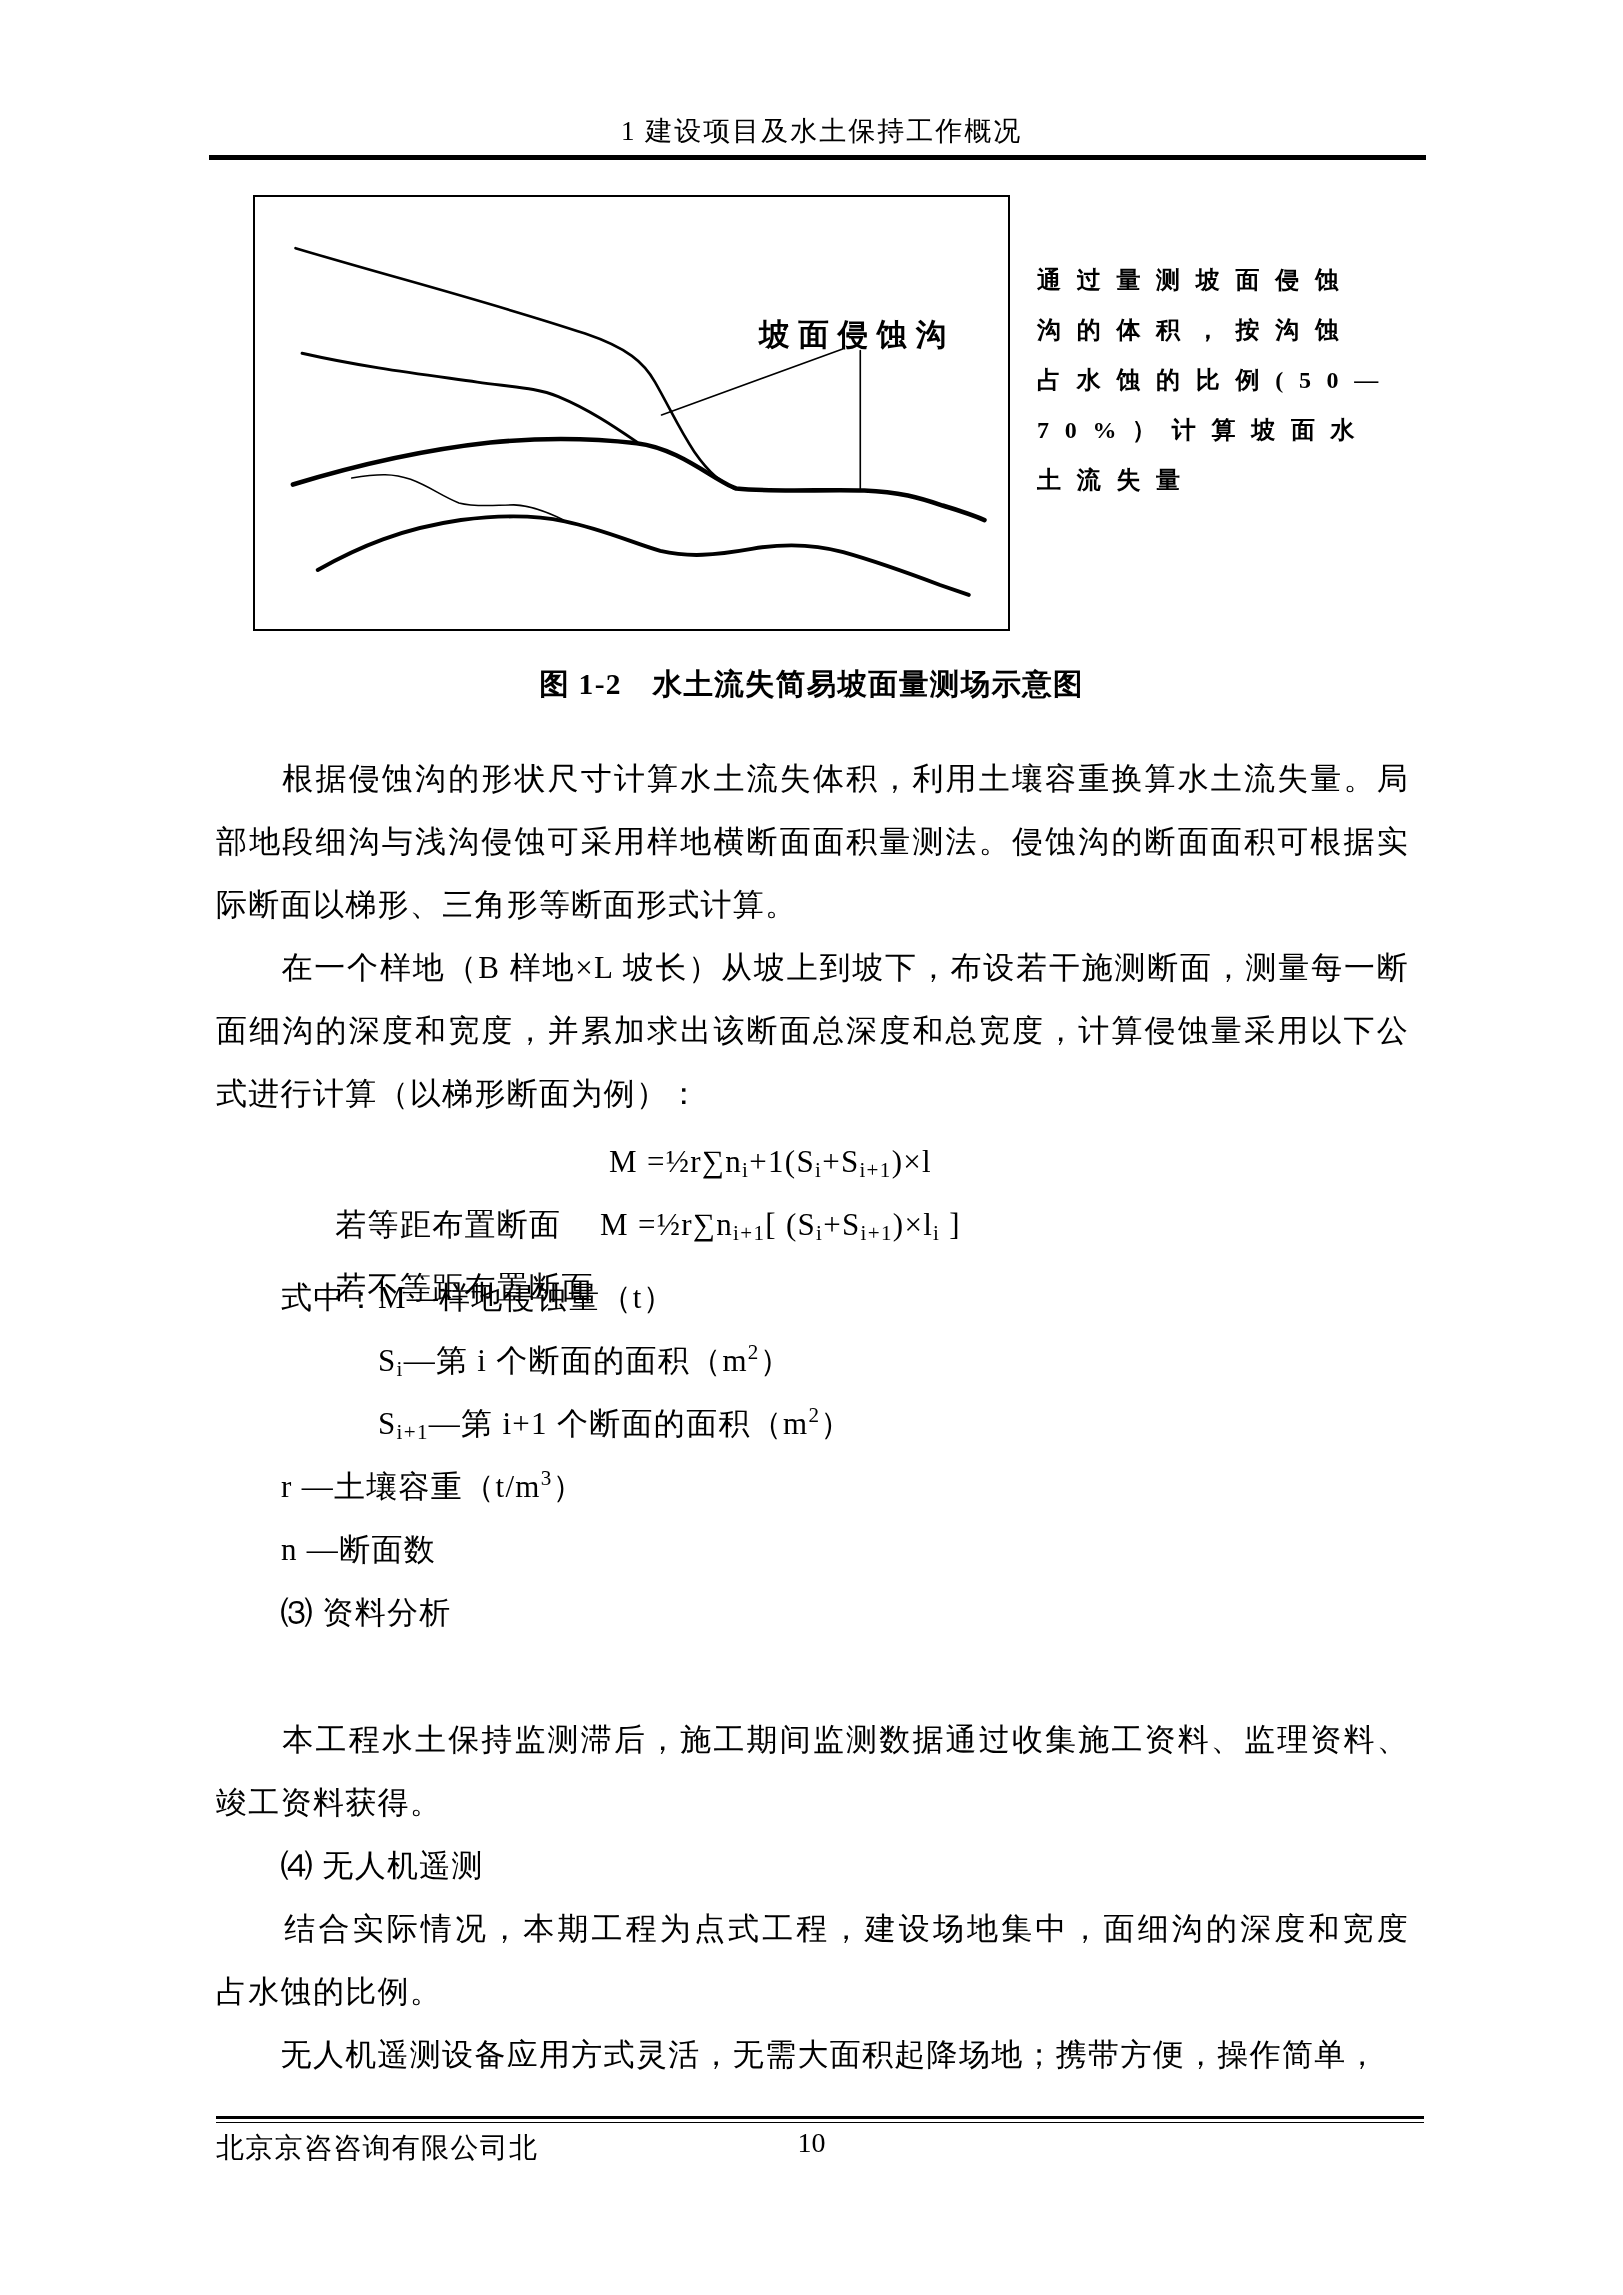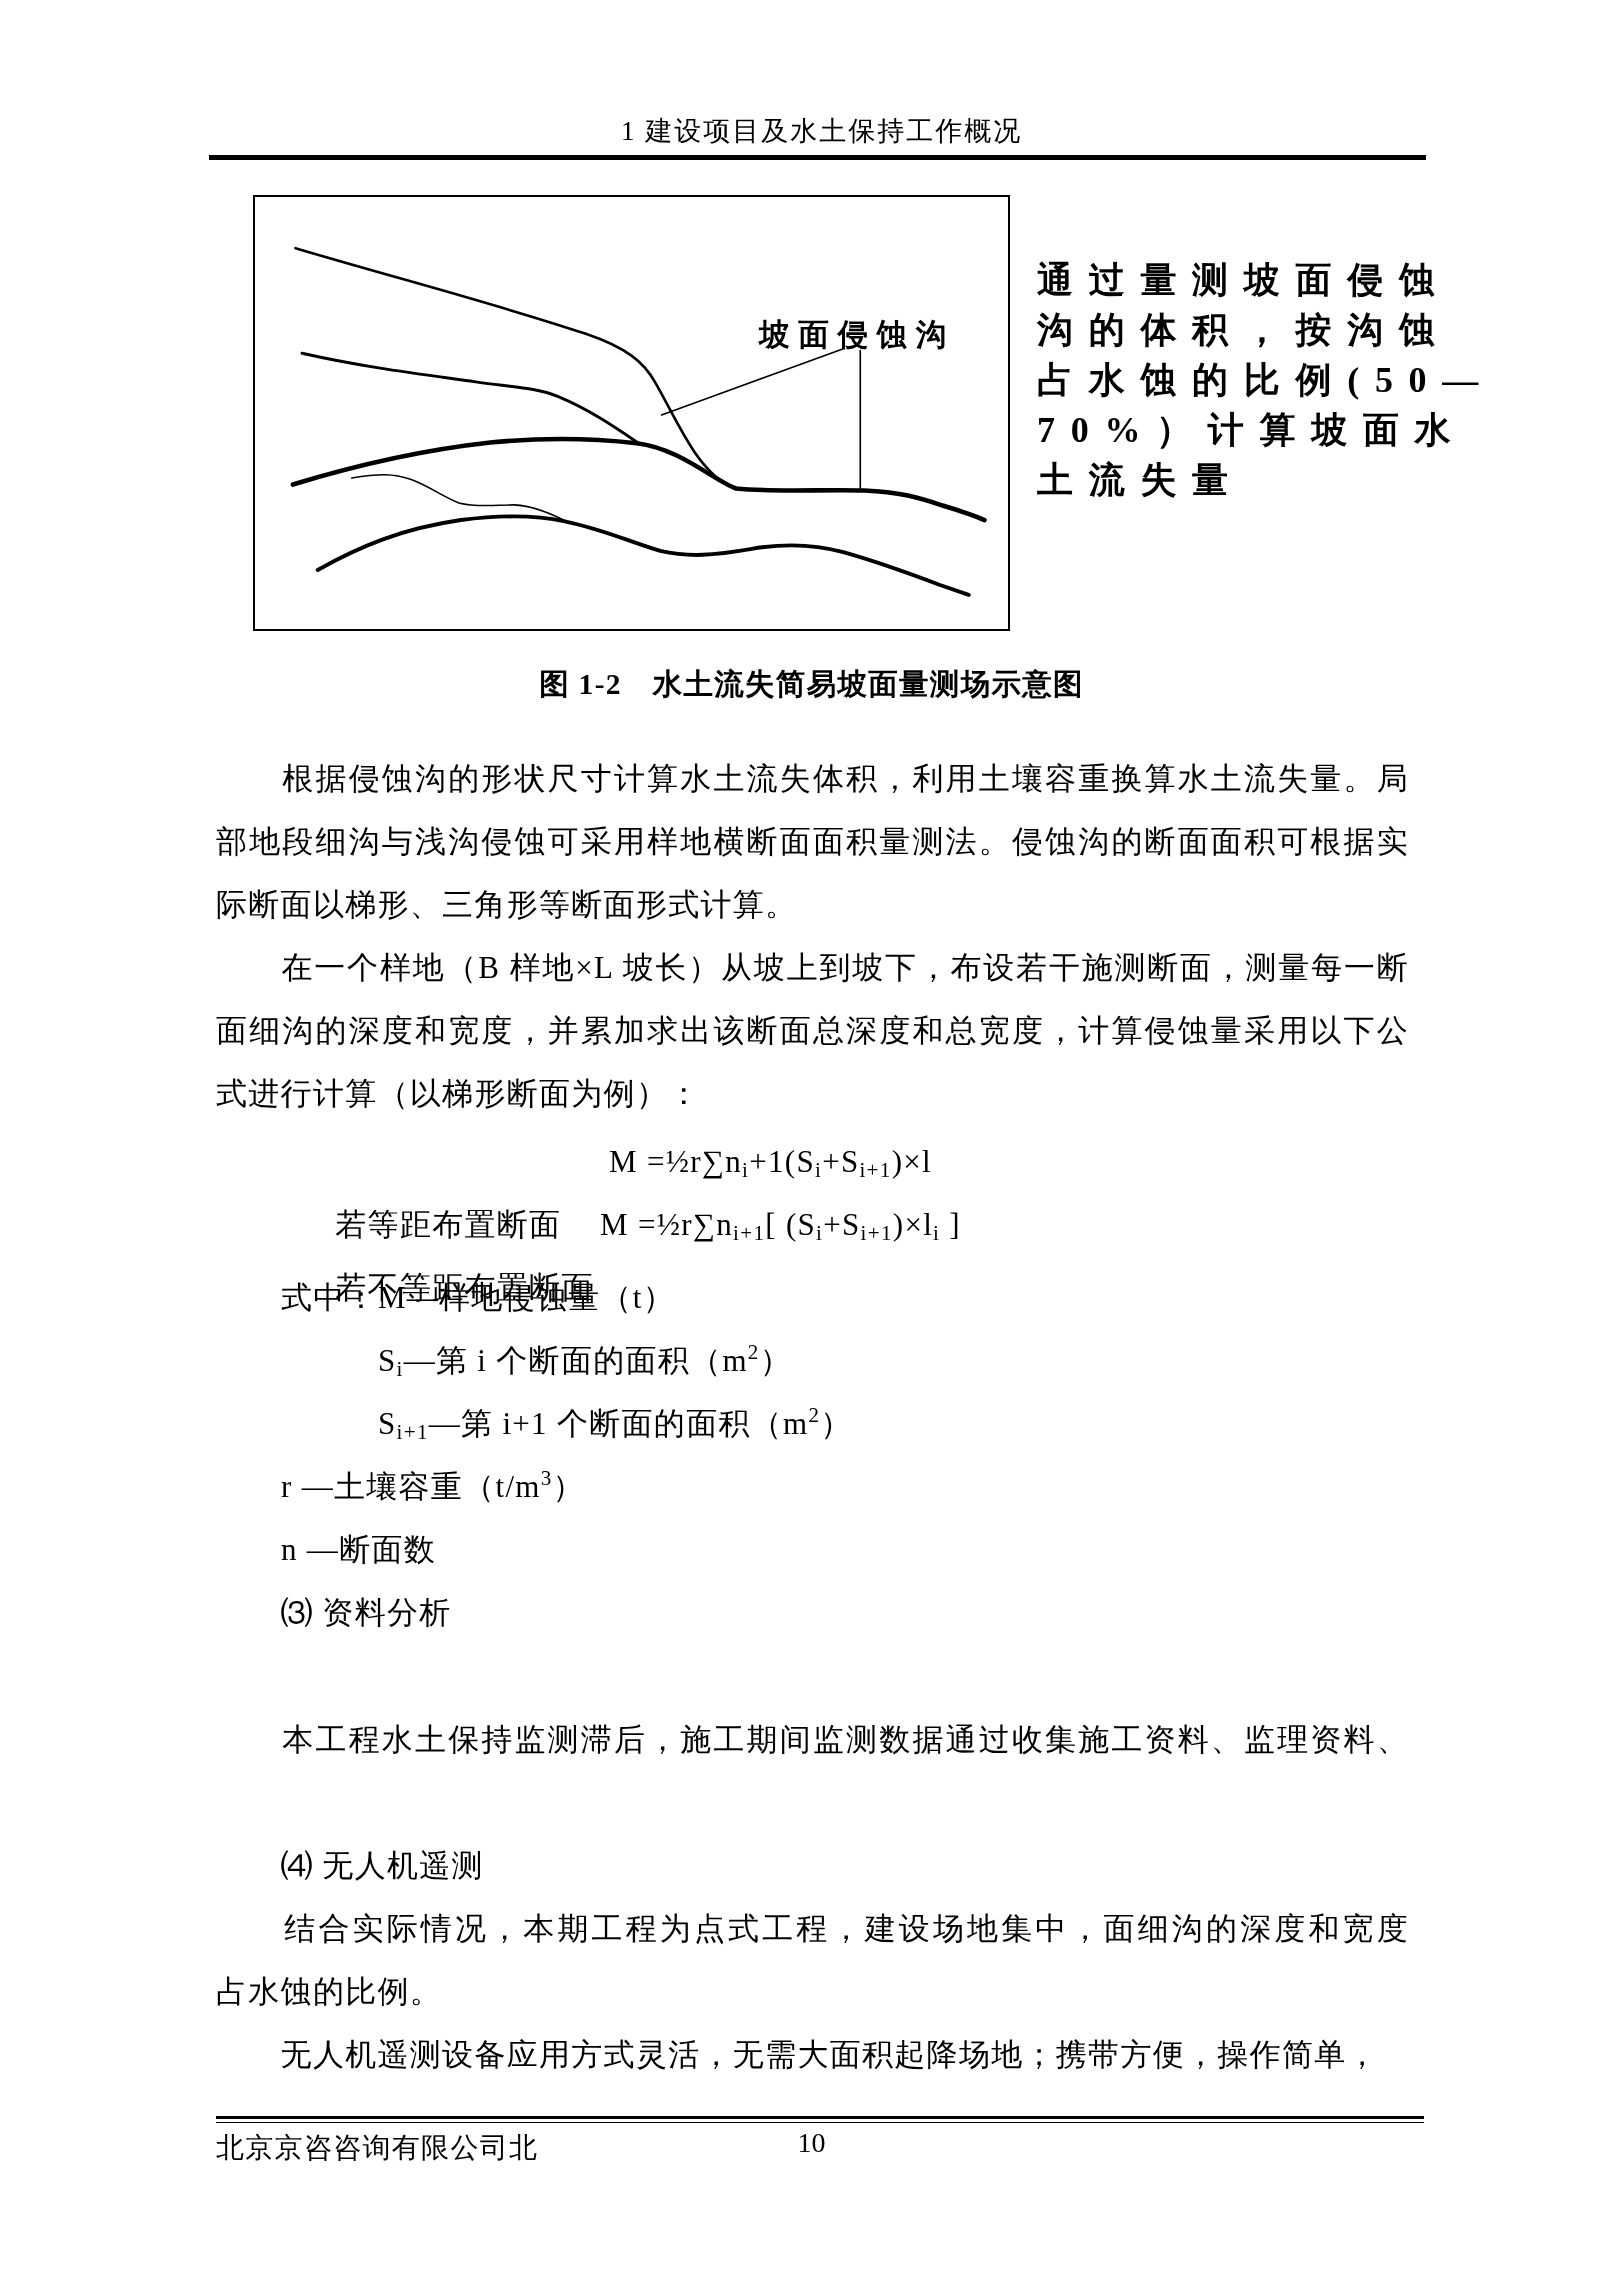--- a/index.html
+++ b/index.html
@@ -22,21 +22,21 @@
   .header-rule{
     top:155px;left:209px;width:1217px;height:4.6px;background:#000;
   }
   .figure-box{
     top:195px;left:253px;width:753px;height:432px;
     border:2.6px solid #000;
   }
   .figure-box svg{display:block;width:100%;height:100%;}
   .side-note{
     top:255px;left:1037px;width:384px;
-    font-weight:bold;font-size:36px;line-height:50px;
+    font-weight:bold;font-size:24px;line-height:50px;
     letter-spacing:1.3px;
   }
   .side-note .sn-line{white-space:pre;letter-spacing:15.7px;}
   .caption{
     top:665px;left:0;right:0;text-align:center;
     font-weight:bold;font-size:29.5px;letter-spacing:1.3px;white-space:pre;
   }
   .bodycol{left:216px;width:1193px;font-size:31px;line-height:63px;letter-spacing:1.3px;}
   .jline{text-align:justify;text-align-last:justify;}
   .nline{text-align:left;}
@@ -124,20 +124,21 @@
     <div class="def-line ind-s">式中：M—样地侵蚀量（t）</div>
     <div class="def-line ind-b">S<sub>i</sub>—第 i 个断面的面积（m<sup>2</sup>）</div>
     <div class="def-line ind-b">S<sub>i+1</sub>—第 i+1 个断面的面积（m<sup>2</sup>）</div>
     <div class="def-line ind-s">r —土壤容重（t/m<sup>3</sup>）</div>
     <div class="def-line ind-s">n —断面数</div>
     <div class="def-line ind-s">⑶ 资料分析</div>
   </div>
 
   <div class="abs bodycol p3">
     <div class="jline">　　本工程水土保持监测滞后，施工期间监测数据通过收集施工资料、监理资料、</div>
+    <div class="nline">竣工资料获得。</div>
   </div>
 
   <div class="abs bodycol p4">
     <div class="nline ind-s">⑷ 无人机遥测</div>
   </div>
 
   <div class="abs bodycol p5">
     <div class="jline">　　结合实际情况，本期工程为点式工程，建设场地集中，面细沟的深度和宽度</div>
     <div class="nline">占水蚀的比例。</div>
   </div>

